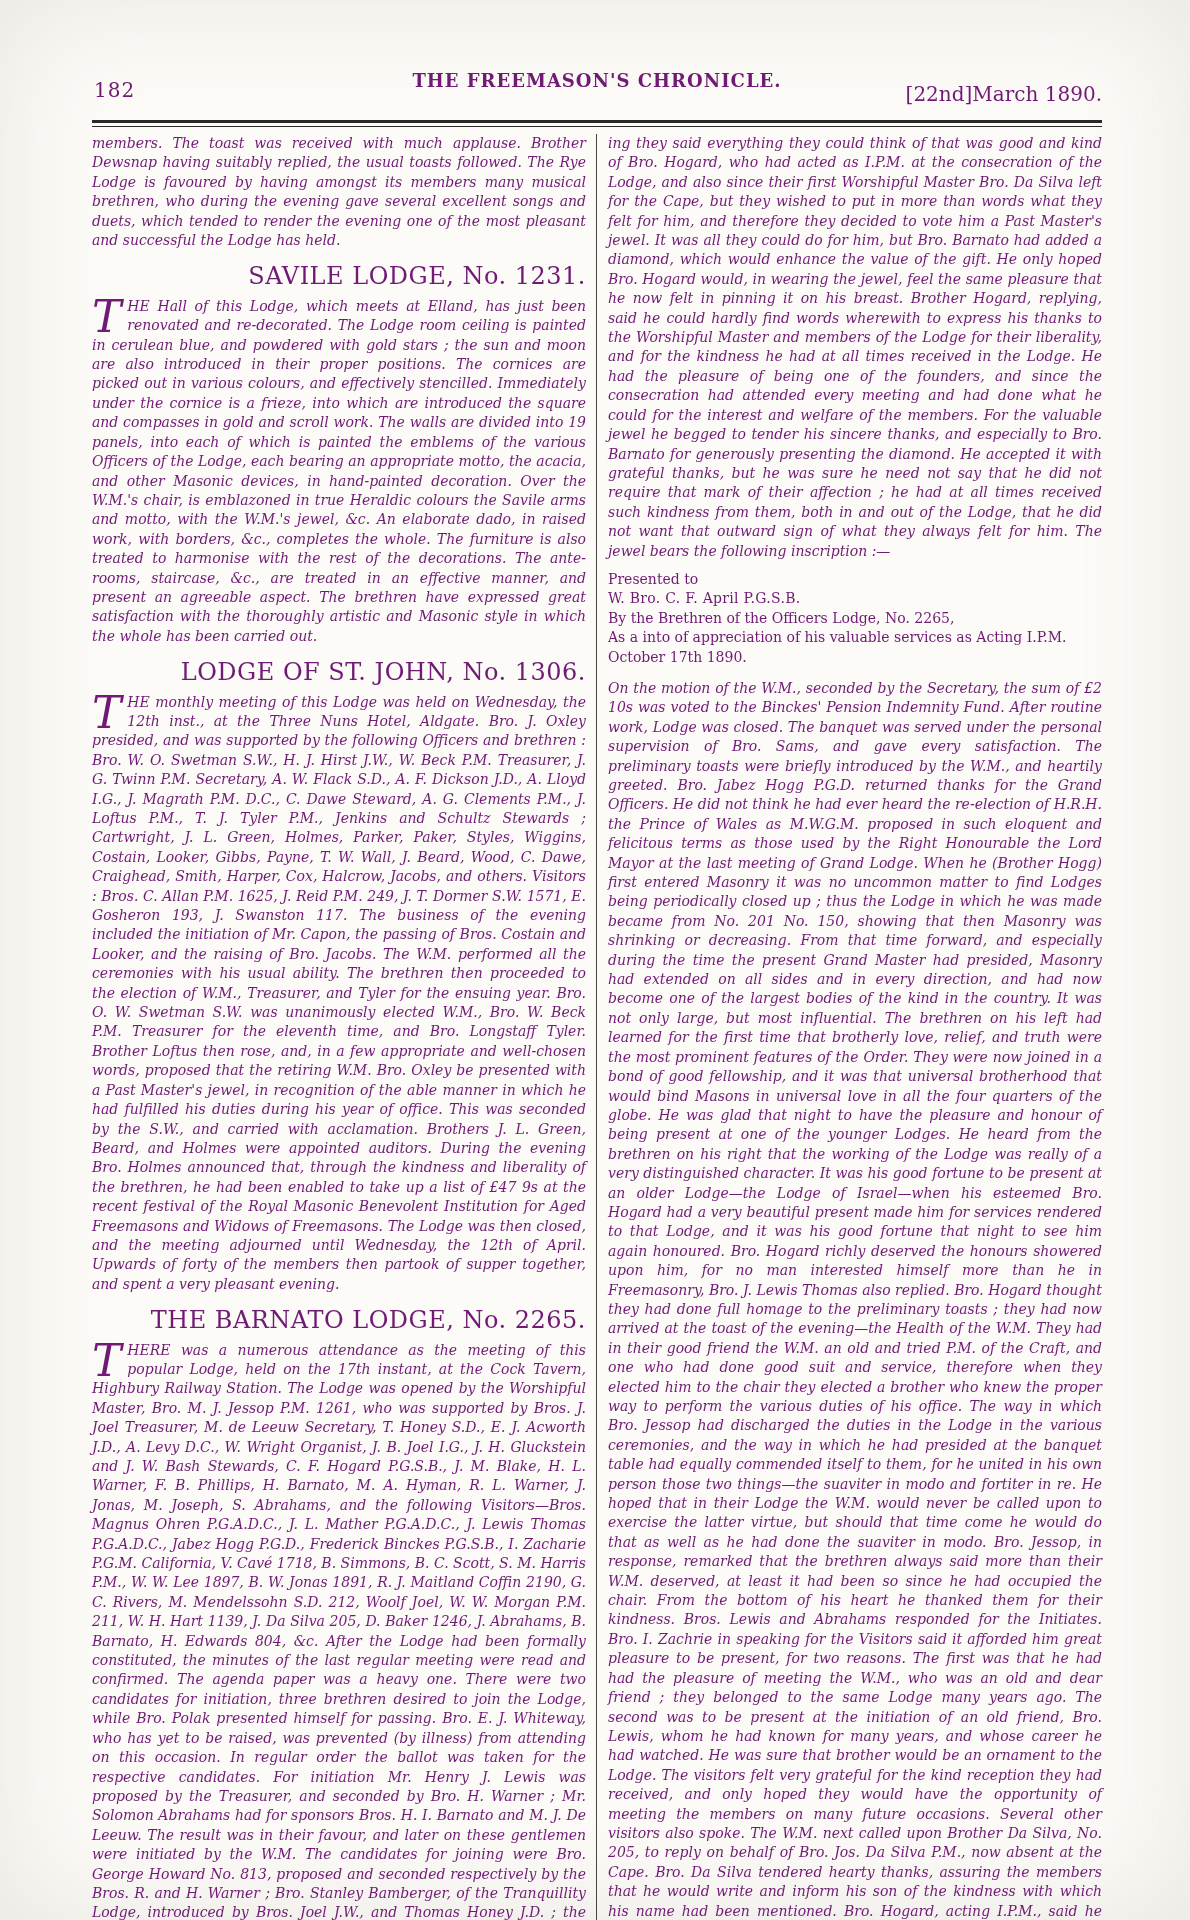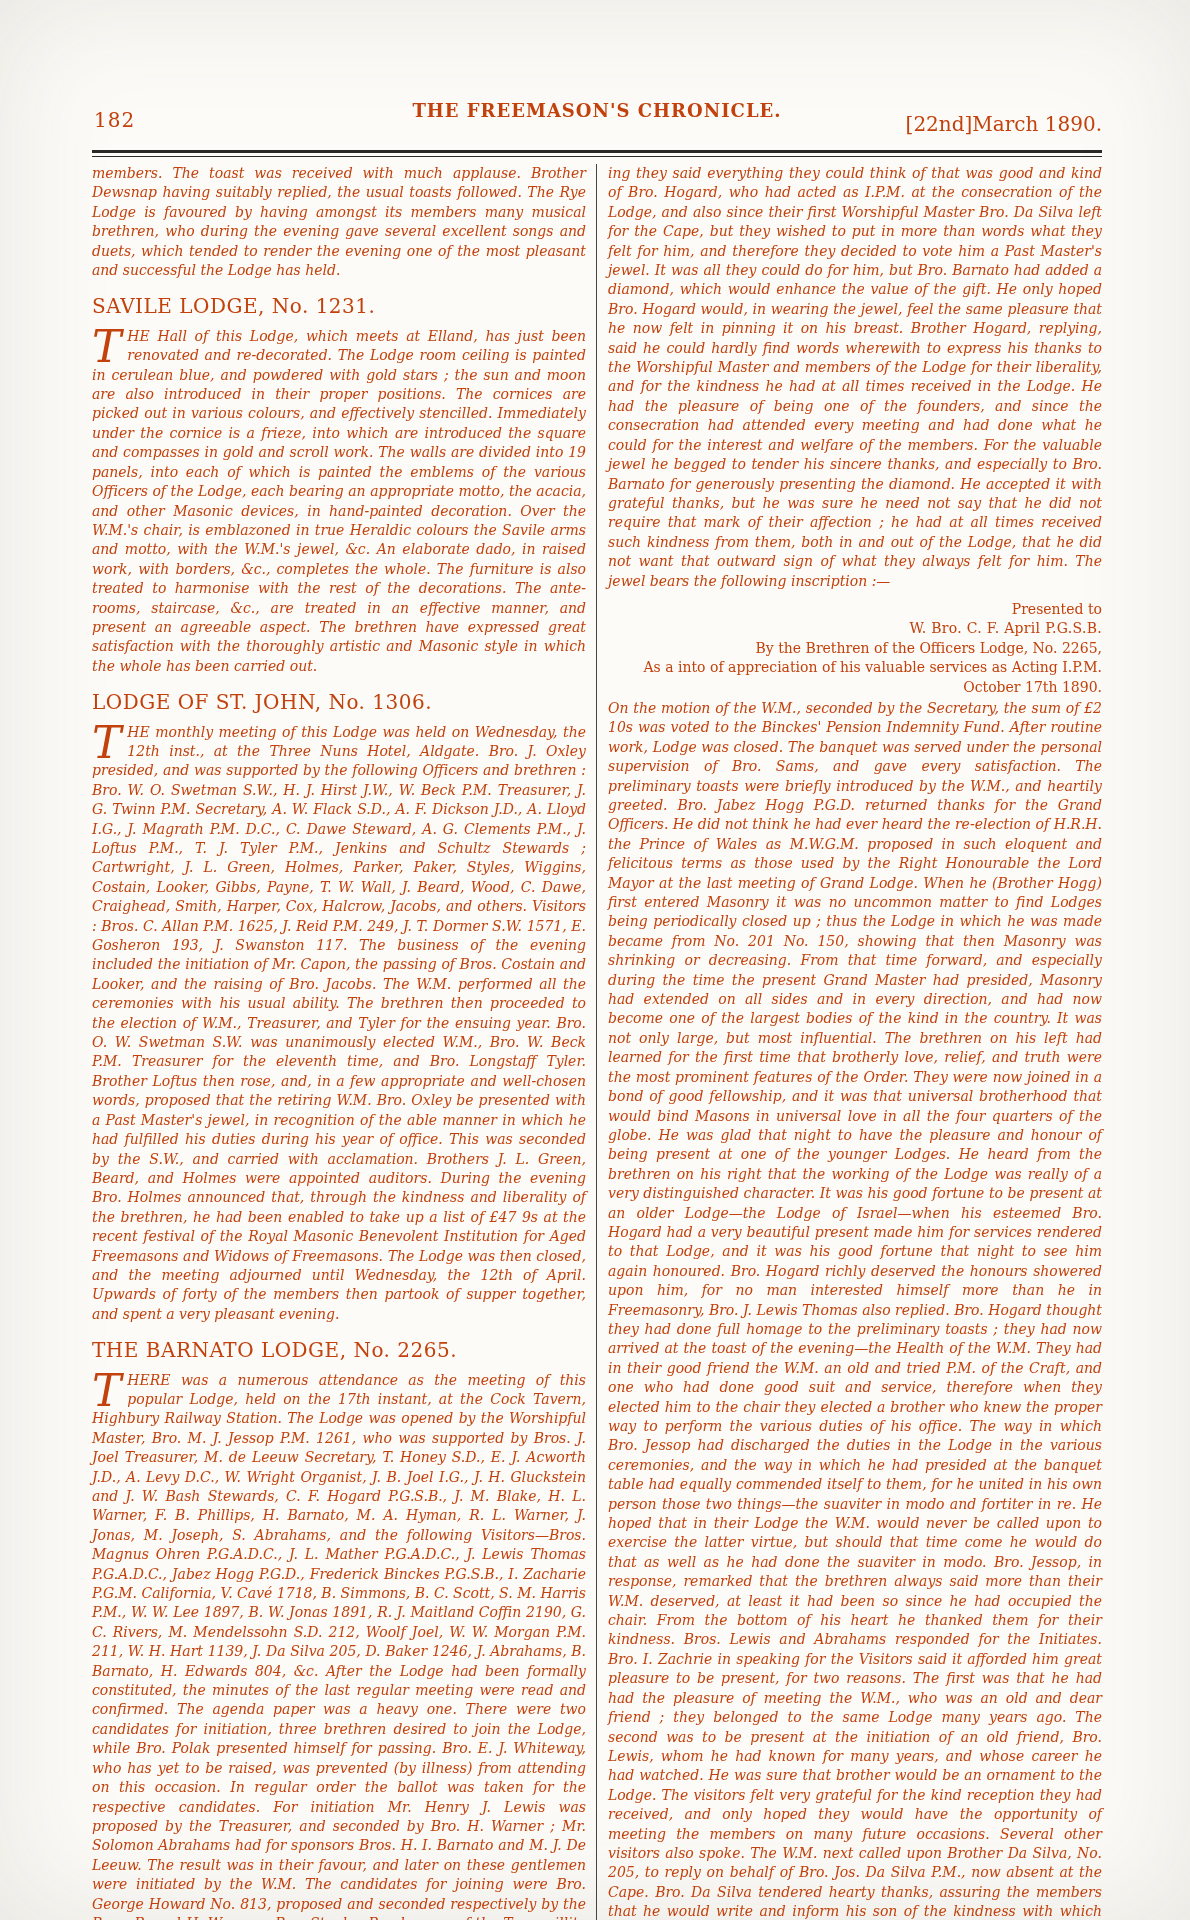--- a/index.html
+++ b/index.html
@@ -2,26 +2,26 @@
 <html><head>
 <meta charset="utf-8">
 <style>
   html, body { margin: 0; padding: 0; background: #e9e7e1; }
   .page {
     position: relative;
     width: 1190px;
     height: 1920px;
     margin: 0 auto;
     background: #fcfbf7;
-    color: #c2410c;
+    color: #701a75;
     font-family: "DejaVu Serif", "Liberation Serif", serif;
     overflow: hidden;
     box-shadow: inset 0 0 120px rgba(90,85,70,0.12);
     box-sizing: border-box;
-    padding: 100px 88px 0 92px;
+    padding: 70px 88px 0 92px;
   }
   .masthead {
     position: relative;
     height: 40px;
   }
   .page-number {
     position: absolute; left: 2px; top: 8px;
     font-size: 20px; letter-spacing: 1px;
   }
   .paper-title {
@@ -49,34 +49,34 @@
     line-height: 19.4px;
     text-align: justify;
     text-justify: inter-word;
   }
   .col-left  { padding-right: 10px; }
   .col-right { border-left: 1px solid #47453f; padding-left: 11px; }
   .col p { margin: 0 0 8px 0; font-style: italic; }
   .col p.flush { margin-bottom: 9px; }
   h2.lodge-heading {
     margin: 17px 0 10px 0;
-    text-align: left;
-    font-size: 20px;
+    text-align: right;
+    font-size: 24px;
     font-weight: normal;
     letter-spacing: 0.5px;
   }
   .dropcap {
     float: left;
     font-size: 44px;
     line-height: 33px;
     padding: 3px 6px 0 0;
   }
   .inscription {
-    text-align: right;
-    margin: 4px 0 2px 0;
+    text-align: left;
+    margin: 4px 0 12px 0;
   }
   .inscription div { line-height: 19.4px; }
   .inscription .small-caps { letter-spacing: 0.3px; }
 </style>
 </head>
 <body>
 
 <div class="page">
 
   <header class="masthead">

